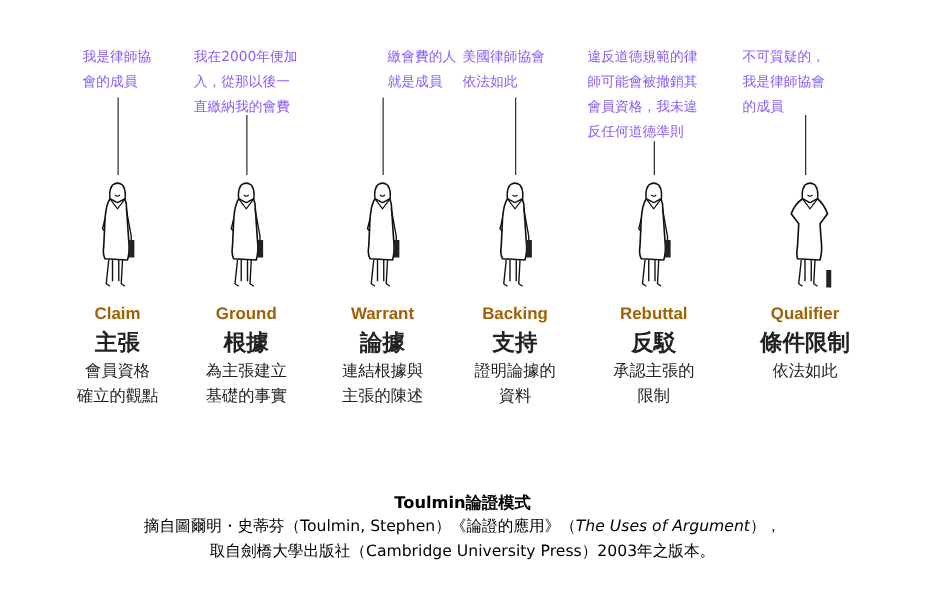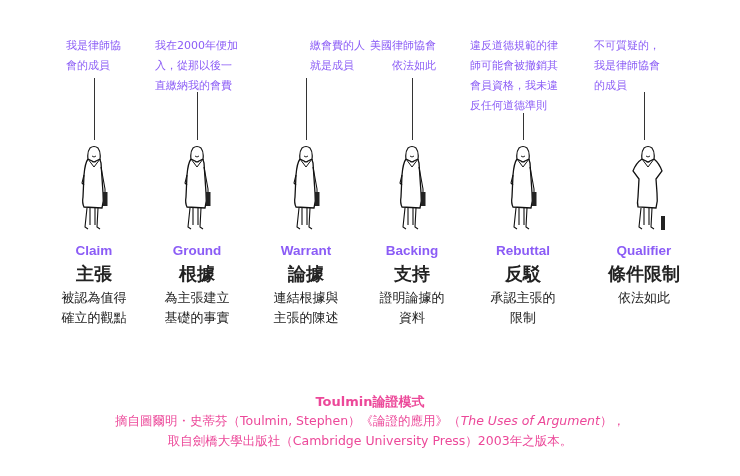--- a/index.html
+++ b/index.html
@@ -3,26 +3,26 @@
 <meta charset="utf-8">
 <style>
   html, body { margin: 0; padding: 0; background: #ffffff; }
   body { width: 740px; height: 476px; position: relative; overflow: hidden;
          font-family: "DejaVu Sans", "Liberation Sans", sans-serif; color: #1a1a1a; }
   .col { position: absolute; top: 0; width: 1px; height: 476px; }
   .top-text { position: absolute; font-size: 11px; line-height: 20px; white-space: pre; color: #8b5cf6; }
   .vline { position: absolute; width: 1.3px; background: #333; }
   .figure { position: absolute; top: 145px; left: -18px; width: 36px; height: 90px; }
   .name-en { position: absolute; top: 243px; width: 120px; left: -60px; text-align: center;
-             font-family: "Liberation Sans", sans-serif; font-size: 13.5px; font-weight: bold; color: #8b5cf6; }
+             font-family: "Liberation Sans", sans-serif; font-size: 13.5px; font-weight: bold; color: #a16207; }
   .name-zh { position: absolute; top: 262px; width: 120px; left: -60px; text-align: center;
              font-size: 18px; font-weight: bold; color: #222; }
   .desc { position: absolute; top: 288px; width: 140px; left: -70px; text-align: center;
           font-size: 13px; line-height: 20px; white-space: pre; color: #222; }
-  .caption { position: absolute; left: 0; width: 740px; text-align: center; color: #ec4899; }
+  .caption { position: absolute; left: 0; width: 740px; text-align: center; color: #000000; }
   .cap-title { top: 393px; font-size: 13px; font-weight: bold; }
   .cap-l1 { top: 413px; font-size: 12.5px; }
   .cap-l2 { top: 433px; font-size: 12.5px; }
   .it { font-style: italic; }
 </style>
 </head>
 <body>
 
 <div class="col" style="left:94px;">
   <div class="top-text" style="left:-28px; top:36px;">我是律師協
@@ -33,21 +33,21 @@
     <path d="M16 11 Q18 13 20 11" fill="none" stroke="#111" stroke-width="0.9"></path>
     <path d="M12 14 Q9 18 8 30 L7 52 Q6 58 8 62 L26 63 Q28 56 27 48 L25 18 Q24 15 24 14" fill="none" stroke="#111" stroke-width="1.3"></path>
     <path d="M12 14 L18 22 L24 14" fill="none" stroke="#111" stroke-width="1"></path>
     <path d="M8 30 L6 38 L8 40" fill="none" stroke="#111" stroke-width="1.1"></path>
     <path d="M25 22 L29 44 L29 47" fill="none" stroke="#111" stroke-width="1.1"></path>
     <rect x="27" y="47" width="4.5" height="14" fill="#222"></rect>
     <path d="M11 63 L9 82 L12 84 M22 63 L21 82 L24 84 M14 63 L14 80 M19 63 L19 80" fill="none" stroke="#111" stroke-width="1.1"></path>
   </svg>
   <div class="name-en">Claim</div>
   <div class="name-zh">主張</div>
-  <div class="desc">被認為值得
+  <div class="desc">會員資格
 確立的觀點</div>
 </div>
 
 <div class="col" style="left:197px;">
   <div class="top-text" style="left:-42px; top:36px;">我在2000年便加
 入，從那以後一
 直繳納我的會費</div>
   <div class="vline" style="left:0; top:92px; height:48px;"></div>
   <svg class="figure" viewBox="0 0 36 90">
     <path d="M14 3 Q18 0 22 3 Q25 7 24 14 L20 16 Q18 18 16 16 L12 14 Q11 7 14 3 Z" fill="none" stroke="#111" stroke-width="1.2"></path>
@@ -79,21 +79,21 @@
     <rect x="27" y="47" width="4.5" height="14" fill="#222"></rect>
     <path d="M11 63 L9 82 L12 84 M22 63 L21 82 L24 84 M14 63 L14 80 M19 63 L19 80" fill="none" stroke="#111" stroke-width="1.1"></path>
   </svg>
   <div class="name-en">Warrant</div>
   <div class="name-zh">論據</div>
   <div class="desc">連結根據與
 主張的陳述</div>
 </div>
 
 <div class="col" style="left:412px;">
-  <div class="top-text" style="left:-42px; top:36px;text-align:right;">美國律師協會
+  <div class="top-text" style="left:-42px; top:36px;">美國律師協會
 依法如此</div>
   <div class="vline" style="left:0; top:78px; height:62px;"></div>
   <svg class="figure" viewBox="0 0 36 90">
     <path d="M14 3 Q18 0 22 3 Q25 7 24 14 L20 16 Q18 18 16 16 L12 14 Q11 7 14 3 Z" fill="none" stroke="#111" stroke-width="1.2"></path>
     <path d="M16 11 Q18 13 20 11" fill="none" stroke="#111" stroke-width="0.9"></path>
     <path d="M12 14 Q9 18 8 30 L7 52 Q6 58 8 62 L26 63 Q28 56 27 48 L25 18 Q24 15 24 14" fill="none" stroke="#111" stroke-width="1.3"></path>
     <path d="M12 14 L18 22 L24 14" fill="none" stroke="#111" stroke-width="1"></path>
     <path d="M8 30 L6 38 L8 40" fill="none" stroke="#111" stroke-width="1.1"></path>
     <path d="M25 22 L29 44 L29 47" fill="none" stroke="#111" stroke-width="1.1"></path>
     <rect x="27" y="47" width="4.5" height="14" fill="#222"></rect>

